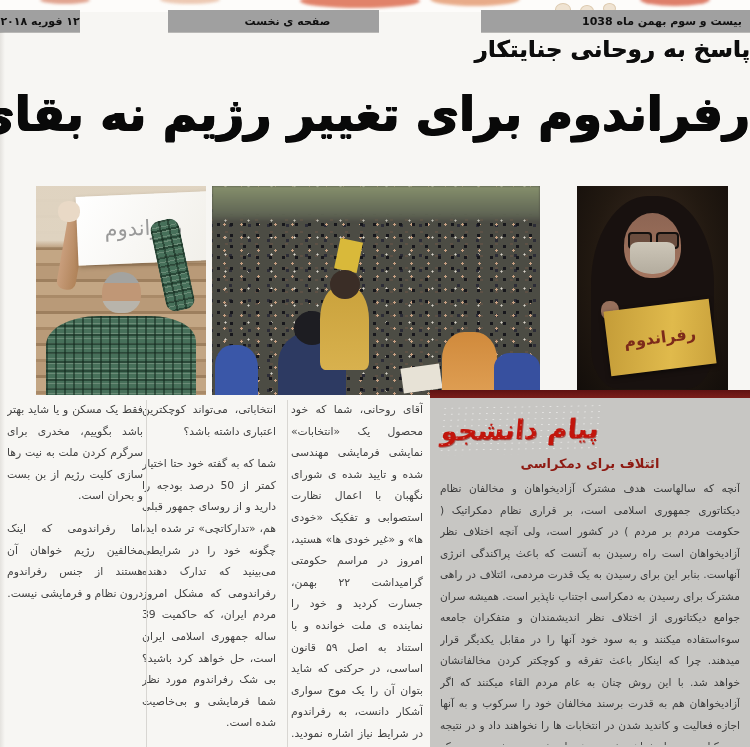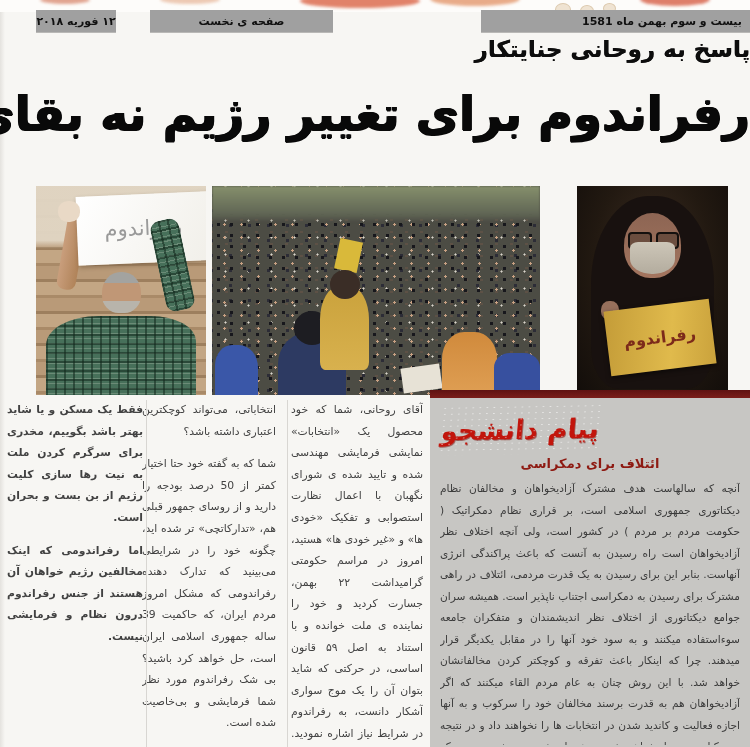--- a/index.html
+++ b/index.html
@@ -21,22 +21,22 @@
   .d1{left:555px;top:3px;width:14px;height:11px;}
   .d2{left:580px;top:5px;width:12px;height:10px;}
   .d3{left:603px;top:3px;width:11px;height:9px;}
 
   
   .hdr-seg{
     position:absolute;top:10px;height:22px;background:#a0a0a0;
     color:#101010;font-size:11px;font-weight:bold;
     display:flex;align-items:center;box-shadow:0 1px 0 rgba(0,0,0,.25);
   }
-  .hdr-left{left:0;width:80px;justify-content:center;margin-left:36px;}
-  .hdr-center{left:150px;width:183px;justify-content:center;}
+  .hdr-left{left:0;width:80px;justify-content:center;}
+  .hdr-center{left:168px;width:183px;justify-content:center;padding-left:28px;}
   .hdr-right{left:481px;width:269px;justify-content:space-between;padding:0 8px;box-sizing:border-box;}
 
   
   .kicker{
     position:absolute;top:36px;left:0;width:750px;text-align:right;
     font-size:23px;font-weight:bold;color:#0d0d0d;
     text-shadow:.4px 0 0 #0d0d0d;
   }
   .headline{
     position:absolute;top:86px;left:0;width:750px;text-align:center;
@@ -142,21 +142,21 @@
   }
   .coal-body{
     position:absolute;top:88px;left:10px;right:10px;bottom:2px;overflow:hidden;
     font-size:10.6px;line-height:2.03;color:#3b3b3b;text-align:justify;
   }
   .ncol{position:absolute;top:399px;height:348px;overflow:hidden;
     font-size:10.8px;line-height:2.0;color:#424242;text-align:justify;}
   .ncol p{margin:0 0 11px 0;}
   .col-rouhani{left:291px;width:132px;}
   .col-mid{left:142px;width:134px;}
-  .col-left{left:7px;width:136px;font-weight:bold;}
+  .col-left{left:7px;width:136px;}
   .vdiv{position:absolute;top:400px;height:347px;width:1px;background:#d8d6d2;}
   .vd1{left:287px;}.vd2{left:146px;}
   .page-edge{position:absolute;left:0;top:0;width:5px;height:747px;background:linear-gradient(90deg,#e4e2de,#f7f6f3);}
 </style>
 </head>
 <body>
 
 <div class="page-edge"></div>
 
 <div class="top-decor">
@@ -166,21 +166,21 @@
   <div class="smudge sm4"></div>
   <div class="smudge sm5"></div>
 </div>
 <div class="dot d1"></div>
 <div class="dot d2"></div>
 <div class="dot d3"></div>
 
 <div class="hdr-seg hdr-left">۱۲ فوریه ۲۰۱۸</div>
 <div class="hdr-seg hdr-center">صفحه ی نخست</div>
 <div class="hdr-seg hdr-right">
-  <span>بیست و سوم بهمن ماه 1581</span>
+  <span>بیست و سوم بهمن ماه 1038</span>
 </div>
 
 <div class="kicker">پاسخ به روحانی جنایتکار</div>
 <div class="headline">رفراندوم برای تغییر رژیم نه بقای آن</div>
 
 <div class="photo ph1">
   <div class="p1-arm"></div>
   <div class="p1-sign">
     <span>رفراندوم</span>
   </div>

